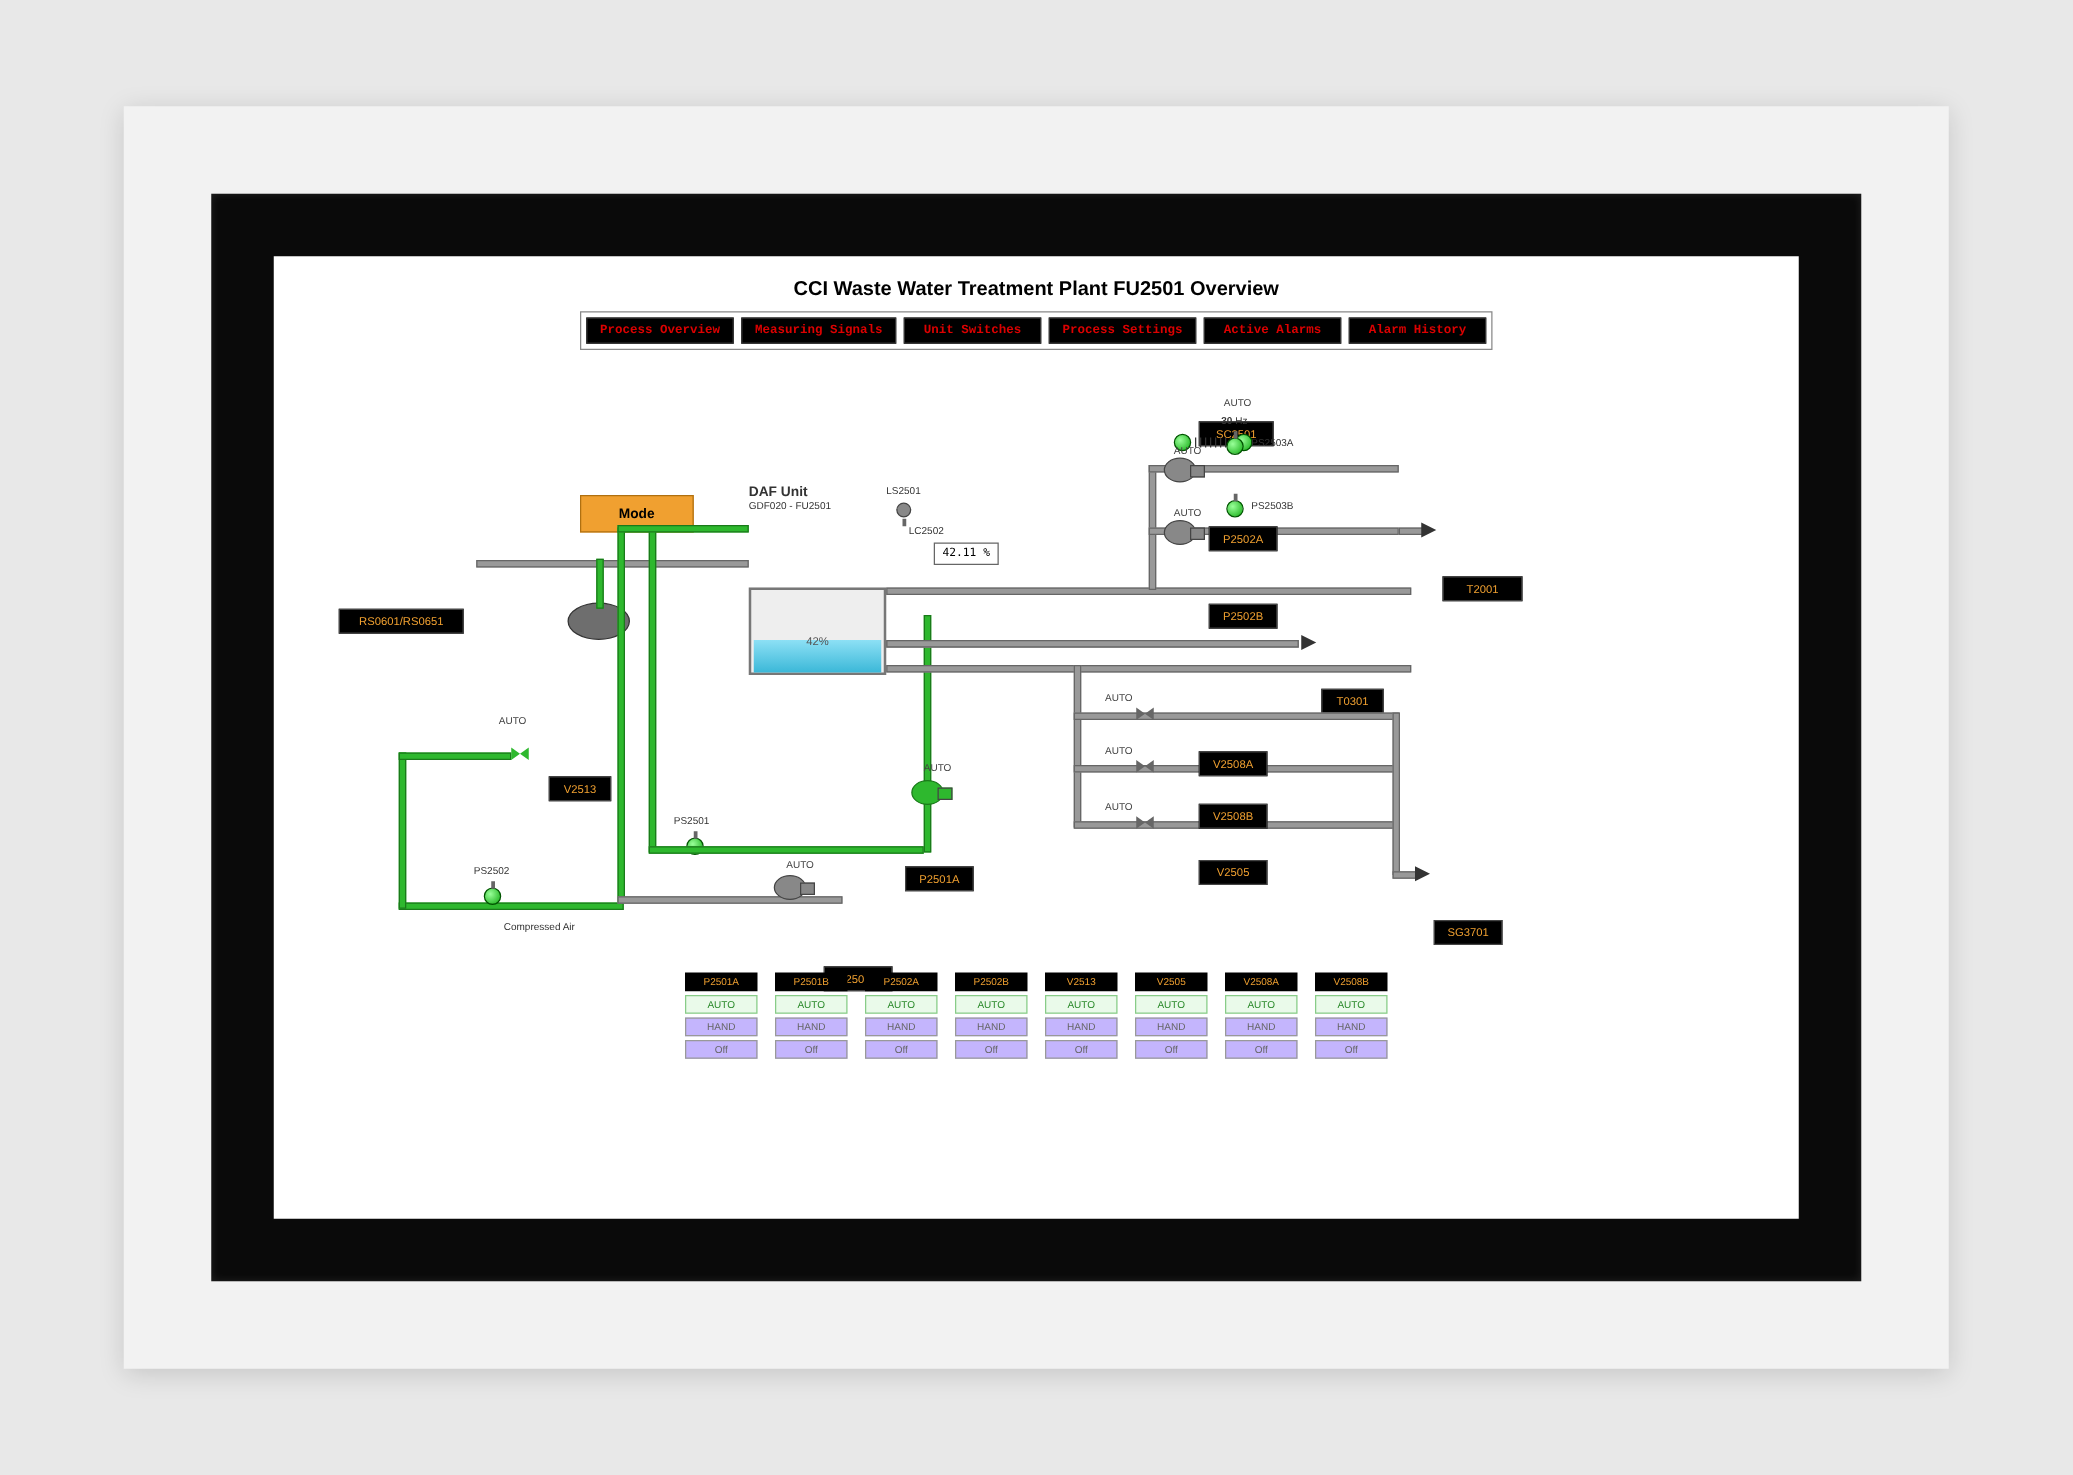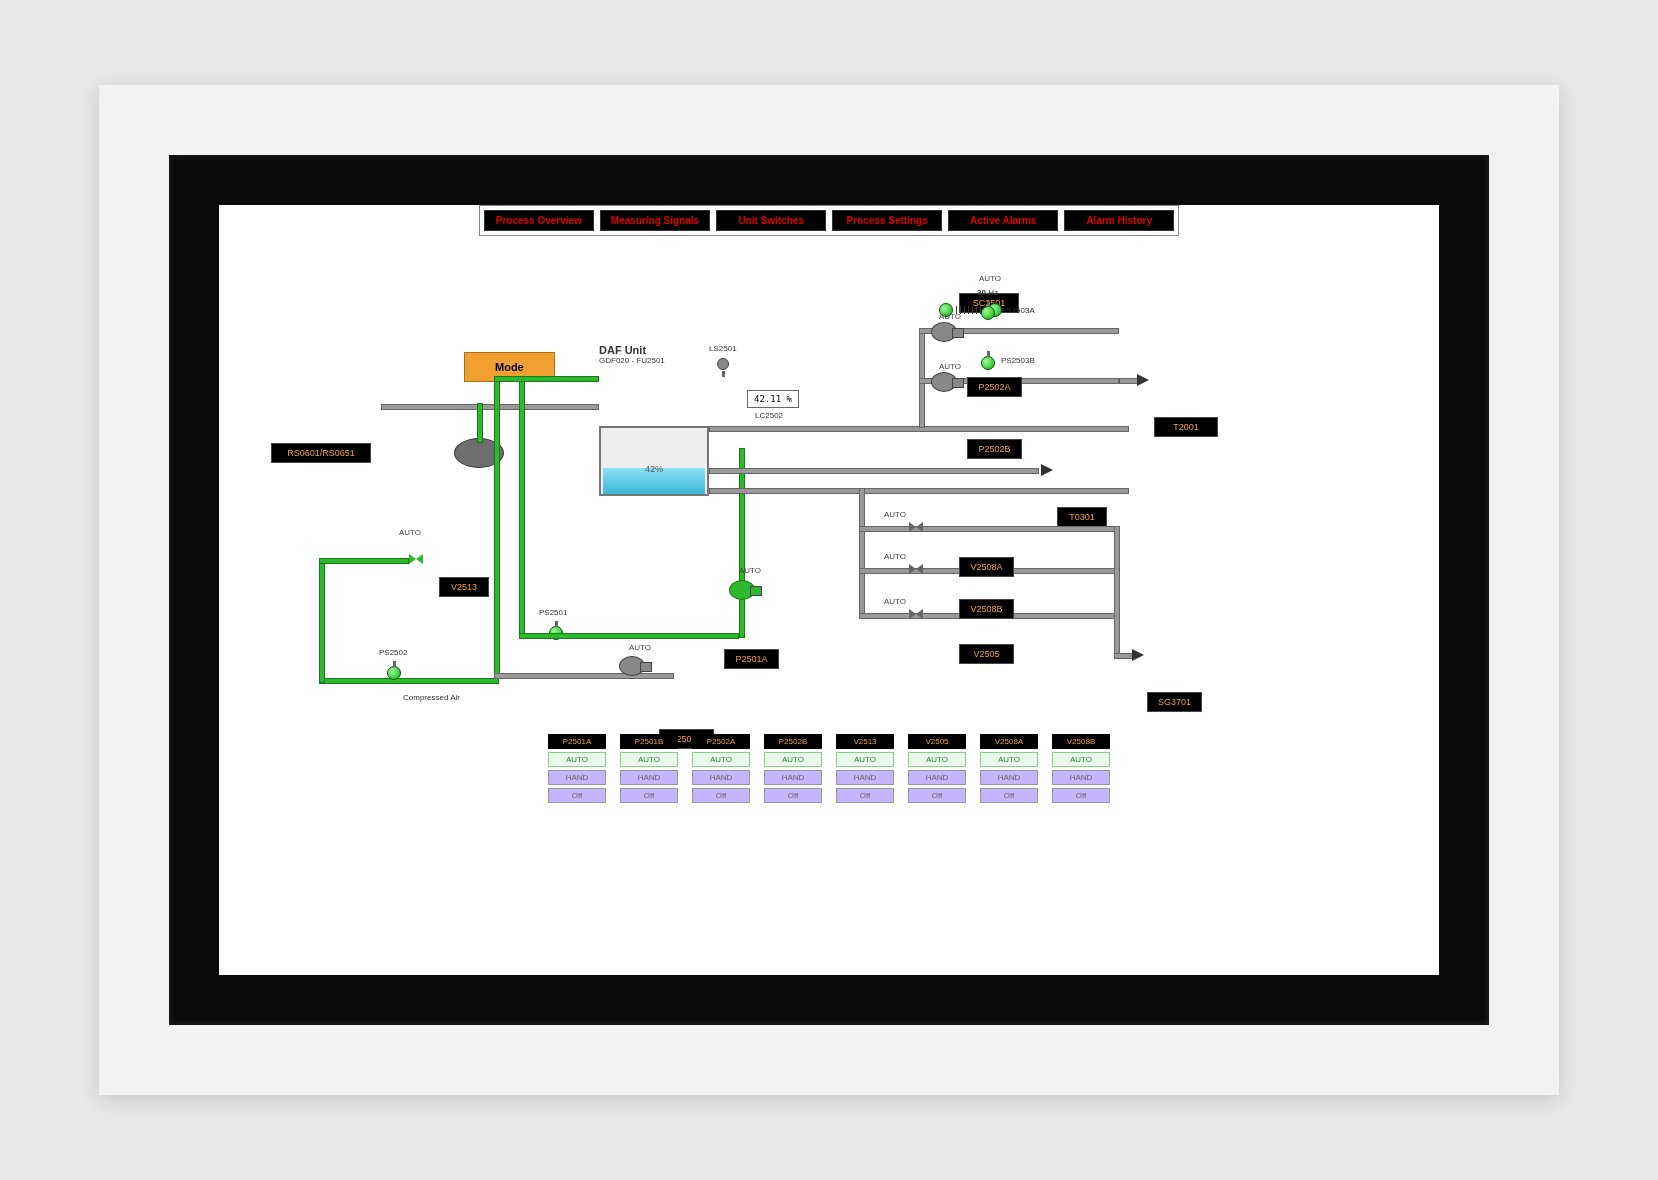--- a/index.html
+++ b/index.html
@@ -54,20 +54,21 @@
   .nav-btn {
     background: #000;
     color: #d00;
     font-size: 10px;
     font-weight: bold;
     padding: 4px 10px;
     min-width: 110px;
     text-align: center;
     cursor: pointer;
     border: 1px solid #333;
+    font-family: Liberation Mono, monospace;
   }
   .canvas {
     position: relative;
     width: 100%;
     height: 640px;
   }
   .tag {
     position: absolute;
     background: #000;
     color: #f0a030;
@@ -200,20 +201,21 @@
     content:""; position:absolute; left:4px; top:12px; width:3px; height:6px; background:#666;
   }
 </style>
 </head>
 <body>
 
 <div class="monitor-outer">
   <div class="monitor-bezel">
     <div class="screen">
 
+      <div class="title">CCI Waste Water Treatment Plant FU2501 Overview</div>
 
       <div class="nav-bar">
         <div class="nav-btn">Process Overview</div>
         <div class="nav-btn">Measuring Signals</div>
         <div class="nav-btn">Unit Switches</div>
         <div class="nav-btn">Process Settings</div>
         <div class="nav-btn">Active Alarms</div>
         <div class="nav-btn">Alarm History</div>
       </div>
 
@@ -246,21 +248,21 @@
         <div class="label" style="left:380px; top:108px;">GDF020 - FU2501</div>
 
         <div class="label" style="left:490px; top:96px;">LS2501</div>
         <div class="sensor" style="left:498px; top:110px;"></div>
 
         <div class="tank" style="left:380px; top:130px;">
           <div class="water"></div>
           <div class="level-txt">42%</div>
         </div>
 
-        <div class="label" style="left:536px; top:128px;margin-top:35px;">LC2502</div>
+        <div class="label" style="left:508px; top:128px;">LC2502</div>
         <div class="readout-box" style="left:528px; top:142px;">
           <span>42.11</span>&nbsp;<span>%</span>
         </div>
 
         <div class="mixer" style="left:235px; top:190px;"></div>
 
         <div class="pipe pipe-v pipe-g" style="left:258px; top:155px; height:40px;"></div>
         <div class="pipe pipe-v pipe-g" style="left:275px; top:130px; height:300px;"></div>
         <div class="pipe pipe-v pipe-g" style="left:300px; top:130px; height:260px;"></div>
         <div class="pipe pipe-h pipe-g" style="left:275px; top:128px; width:105px;"></div>

